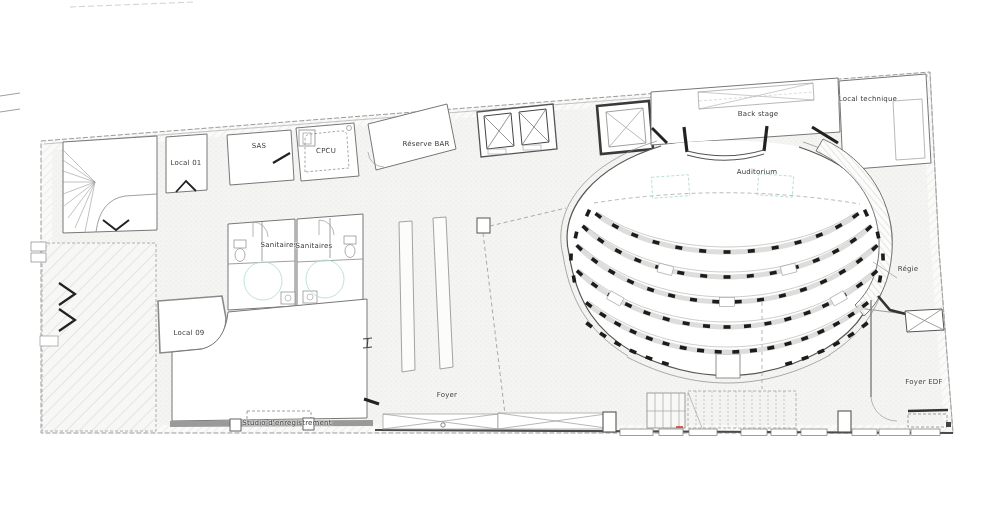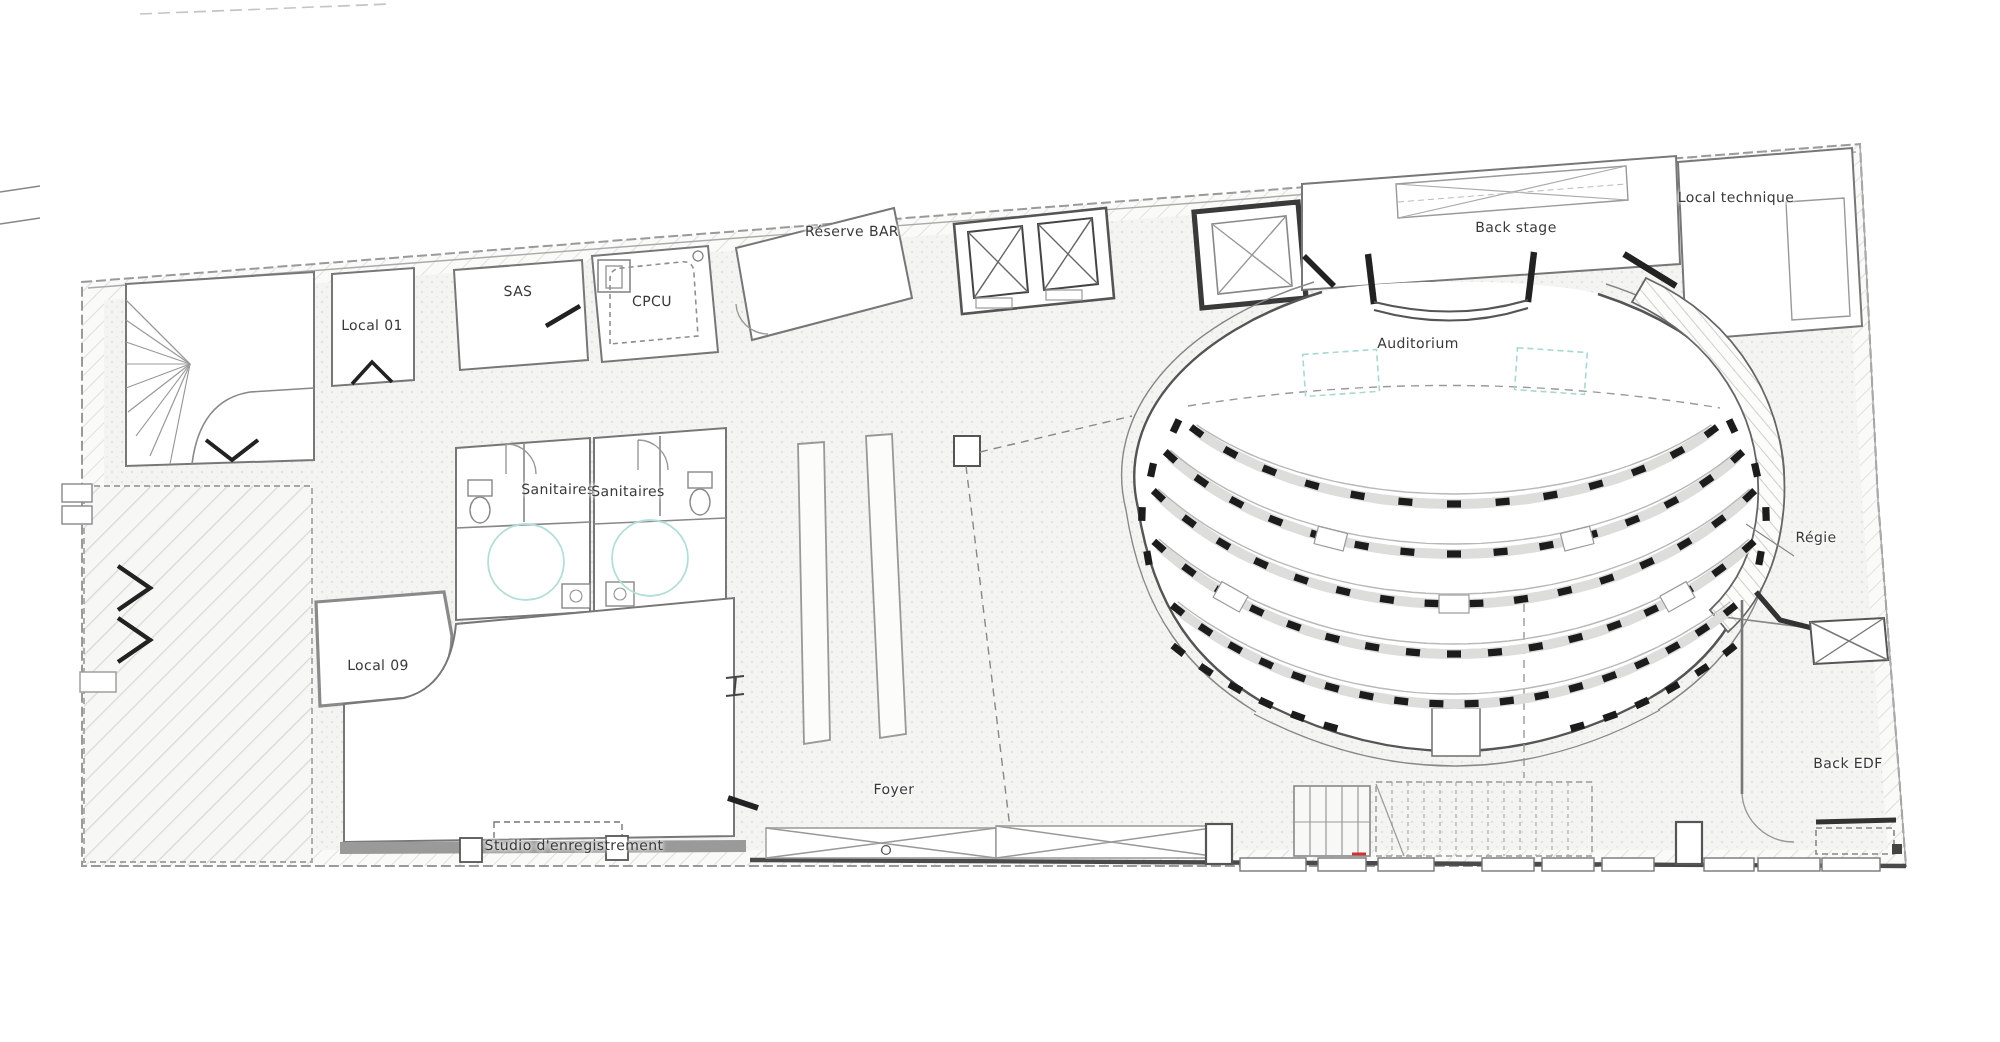--- a/index.html
+++ b/index.html
@@ -363,24 +363,24 @@
         <rect x="-3.5" y="-1.8" width="7" height="3.6" fill="#1c1c1c" stroke="none" stroke-width="0.6" transform="translate(866.0,213.0) rotate(65.0)"></rect>
         <rect x="-3.5" y="-1.8" width="7" height="3.6" fill="#1c1c1c" stroke="none" stroke-width="0.6" transform="translate(878.0,235.0) rotate(78.0)"></rect>
         <rect x="-3.5" y="-1.8" width="7" height="3.6" fill="#1c1c1c" stroke="none" stroke-width="0.6" transform="translate(883.0,257.0) rotate(88.0)"></rect>
         <rect x="-3.5" y="-1.8" width="7" height="3.6" fill="#1c1c1c" stroke="none" stroke-width="0.6" transform="translate(880.0,279.0) rotate(100.0)"></rect>
       </g>
 </svg>
 
 <div class="label" style="left:186px;top:163px">Local 01</div>
 <div class="label" style="left:259px;top:146px">SAS</div>
 <div class="label" style="left:326px;top:151px">CPCU</div>
-<div class="label" style="left:426px;top:116px">Réserve BAR</div>
+<div class="label" style="left:426px;top:144px">Réserve BAR</div>
 <div class="label" style="left:758px;top:114px">Back stage</div>
 <div class="label" style="left:868px;top:99px">Local technique</div>
-<div class="label" style="left:709px;top:172px">Auditorium</div>
+<div class="label" style="left:757px;top:172px">Auditorium</div>
 <div class="label" style="left:279px;top:245px">Sanitaires</div>
 <div class="label" style="left:314px;top:246px">Sanitaires</div>
 <div class="label" style="left:189px;top:333px">Local 09</div>
 <div class="label" style="left:287px;top:423px">Studio d'enregistrement</div>
 <div class="label" style="left:447px;top:395px">Foyer</div>
 <div class="label" style="left:908px;top:269px">Régie</div>
-<div class="label" style="left:924px;top:382px">Back EDF</div>
+<div class="label" style="left:924px;top:382px">Foyer EDF</div>
 </div>
 
 </body></html>

